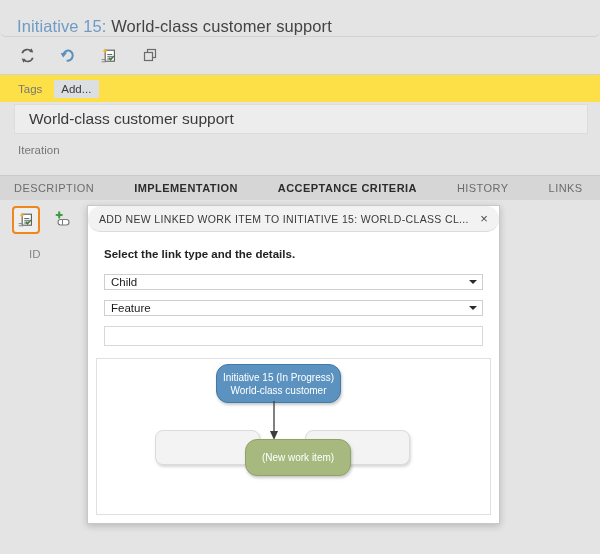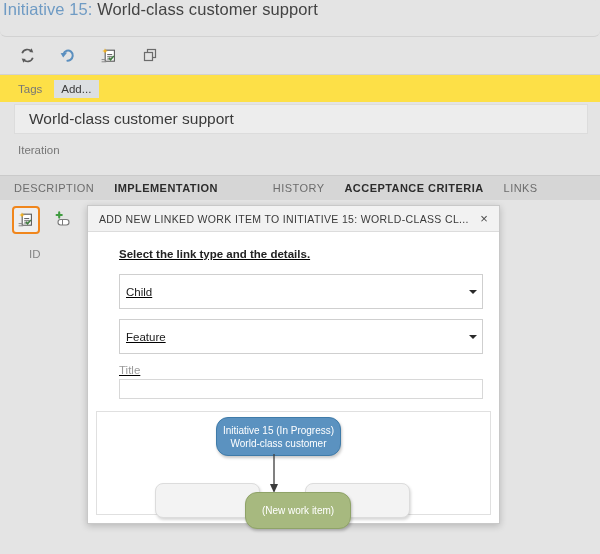--- a/index.html
+++ b/index.html
@@ -15,22 +15,22 @@
     position: relative;
     width: 600px; height: 554px;
     background: #e4e4e4;
   }
 
   
   .wi-header {
     height: 37px;
     background: #e4e4e4;
     display: flex;
-    align-items: flex-start;
-    padding-left: 3px;
+    align-items: flex-end;
+    padding-left: 17px;
     border-bottom: 1px solid #d2d2d2;
     border-radius: 6px;
   }
   .wi-title {
     font-size: 16.5px;
     color: #444;
     letter-spacing: 0.1px;
     white-space: nowrap;
   }
   .wi-title .id-part { color: #6f9bc4; }
@@ -125,21 +125,21 @@
     background: #d6d6d6;
     display: flex;
     align-items: stretch;
     font-size: 11px;
     letter-spacing: 0.45px;
     border-top: 1px solid #cacaca;
   }
   .tab {
     display: flex;
     align-items: center;
-    padding: 0 10px;
+    padding: 0 20px;
     color: #6c6c6c;
     cursor: pointer;
     white-space: nowrap;
   }
   .tab.first { padding-left: 14px; }
   .tab.selected {
     color: #2c2c2c;
     font-weight: bold;
   }
   .tab-gap { width: 35px; }
@@ -188,52 +188,52 @@
     flex-direction: column;
   }
   .dlg-titlebar {
     height: 26px;
     background: #f2f2f2;
     border-bottom: 1px solid #dcdcdc;
     display: flex;
     align-items: center;
     justify-content: space-between;
     padding: 0 0 0 11px;
+    border-radius: 13px;
   }
   .dlg-title {
     font-size: 10.5px;
     color: #3a3a3a;
     letter-spacing: 0.35px;
     white-space: nowrap;
     overflow: hidden;
   }
   .dlg-close {
     width: 30px; height: 26px;
     display: flex; align-items: center; justify-content: center;
     font-size: 13px;
     color: #4a4a4a;
     cursor: pointer;
   }
   .dlg-body {
-    padding: 16px 16px 0 31px;
-    text-decoration: underline;
+    padding: 16px 16px 0 16px;
   }
   .dlg-instruction {
     font-size: 11.5px;
     color: #232323;
     font-weight: bold;
     margin-bottom: 14px;
   }
   .field-label {
     font-size: 11.5px;
     color: #9a9a9a;
     margin-bottom: 3px;
   }
   .select-box {
-    height: 35px;
+    height: 16px;
     border: 1px solid #cfcfcf;
     background: #fff;
     display: flex;
     align-items: center;
     justify-content: space-between;
     padding: 0 5px 0 6px;
     font-size: 11.5px;
     color: #1c1c1c;
     margin-bottom: 10px;
     cursor: pointer;
@@ -358,22 +358,22 @@
   <div class="iteration-row">
     <span class="iteration-label">Iteration</span>
   </div>
 
   <div class="hdr-spacer"></div>
 
   <div class="tabstrip">
     <div class="tab first">DESCRIPTION</div>
     <div class="tab selected">IMPLEMENTATION</div>
     <div class="tab-gap"></div>
+    <div class="tab selected">ACCEPTANCE CRITERIA</div>
     <div class="tab">HISTORY</div>
-    <div class="tab selected">ACCEPTANCE CRITERIA</div>
     <div class="tab">LINKS</div>
   </div>
 
   <div class="content">
 
     <div class="links-toolbar">
       <div class="link-icon-btn active">
         <svg width="18" height="18" viewBox="0 0 18 18">
           <rect x="5.2" y="3.2" width="9.2" height="11" fill="#ffffff" stroke="#5a5a5a" stroke-width="1.1"></rect>
           <path d="M7.2 7.6 h5 M7.2 9.8 h5 M7.2 12 h3" stroke="#5a5a5a" stroke-width="1" fill="none"></path>
@@ -405,21 +405,20 @@
         <div class="select-box">
           <span>Child</span>
           <span class="caret"></span>
         </div>
 
         <div class="select-box">
           <span>Feature</span>
           <span class="caret"></span>
         </div>
 
-        <div class="field-label">Title</div>
         <div class="text-input" placeholder=""></div>
       </div>
 
       <div class="diagram">
         <div class="node node-parent">
           <div>Initiative 15 (In Progress)</div>
           <div>World-class customer</div>
         </div>
 
         <div class="node-ghost ghost-left"></div>

